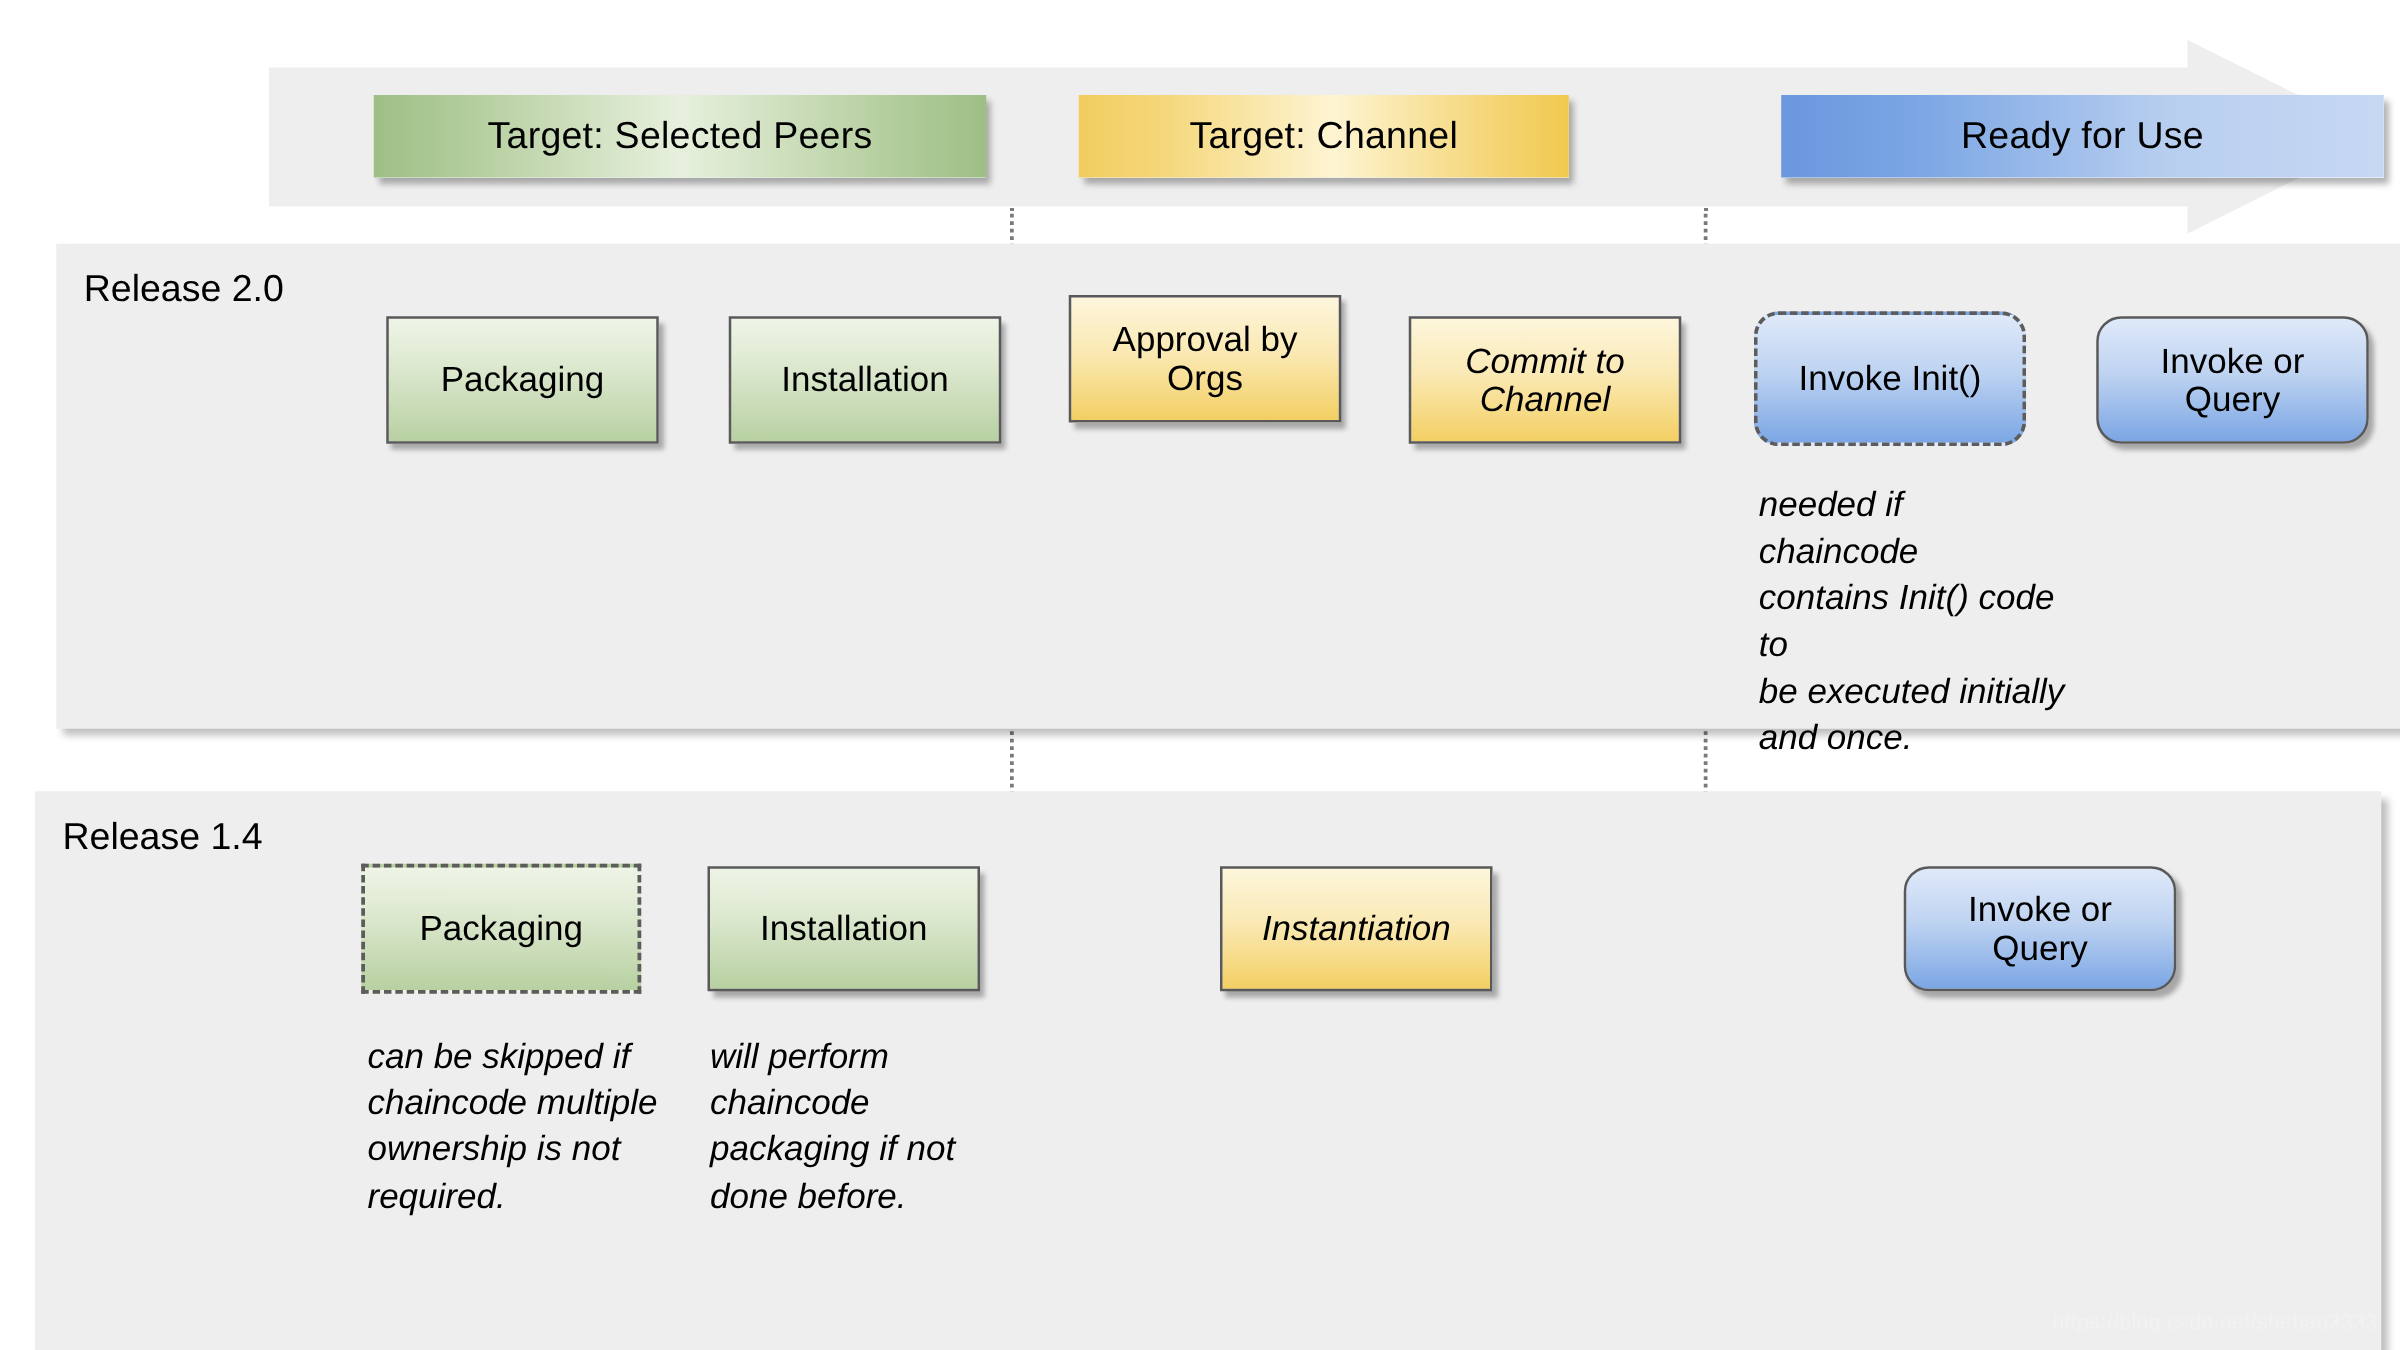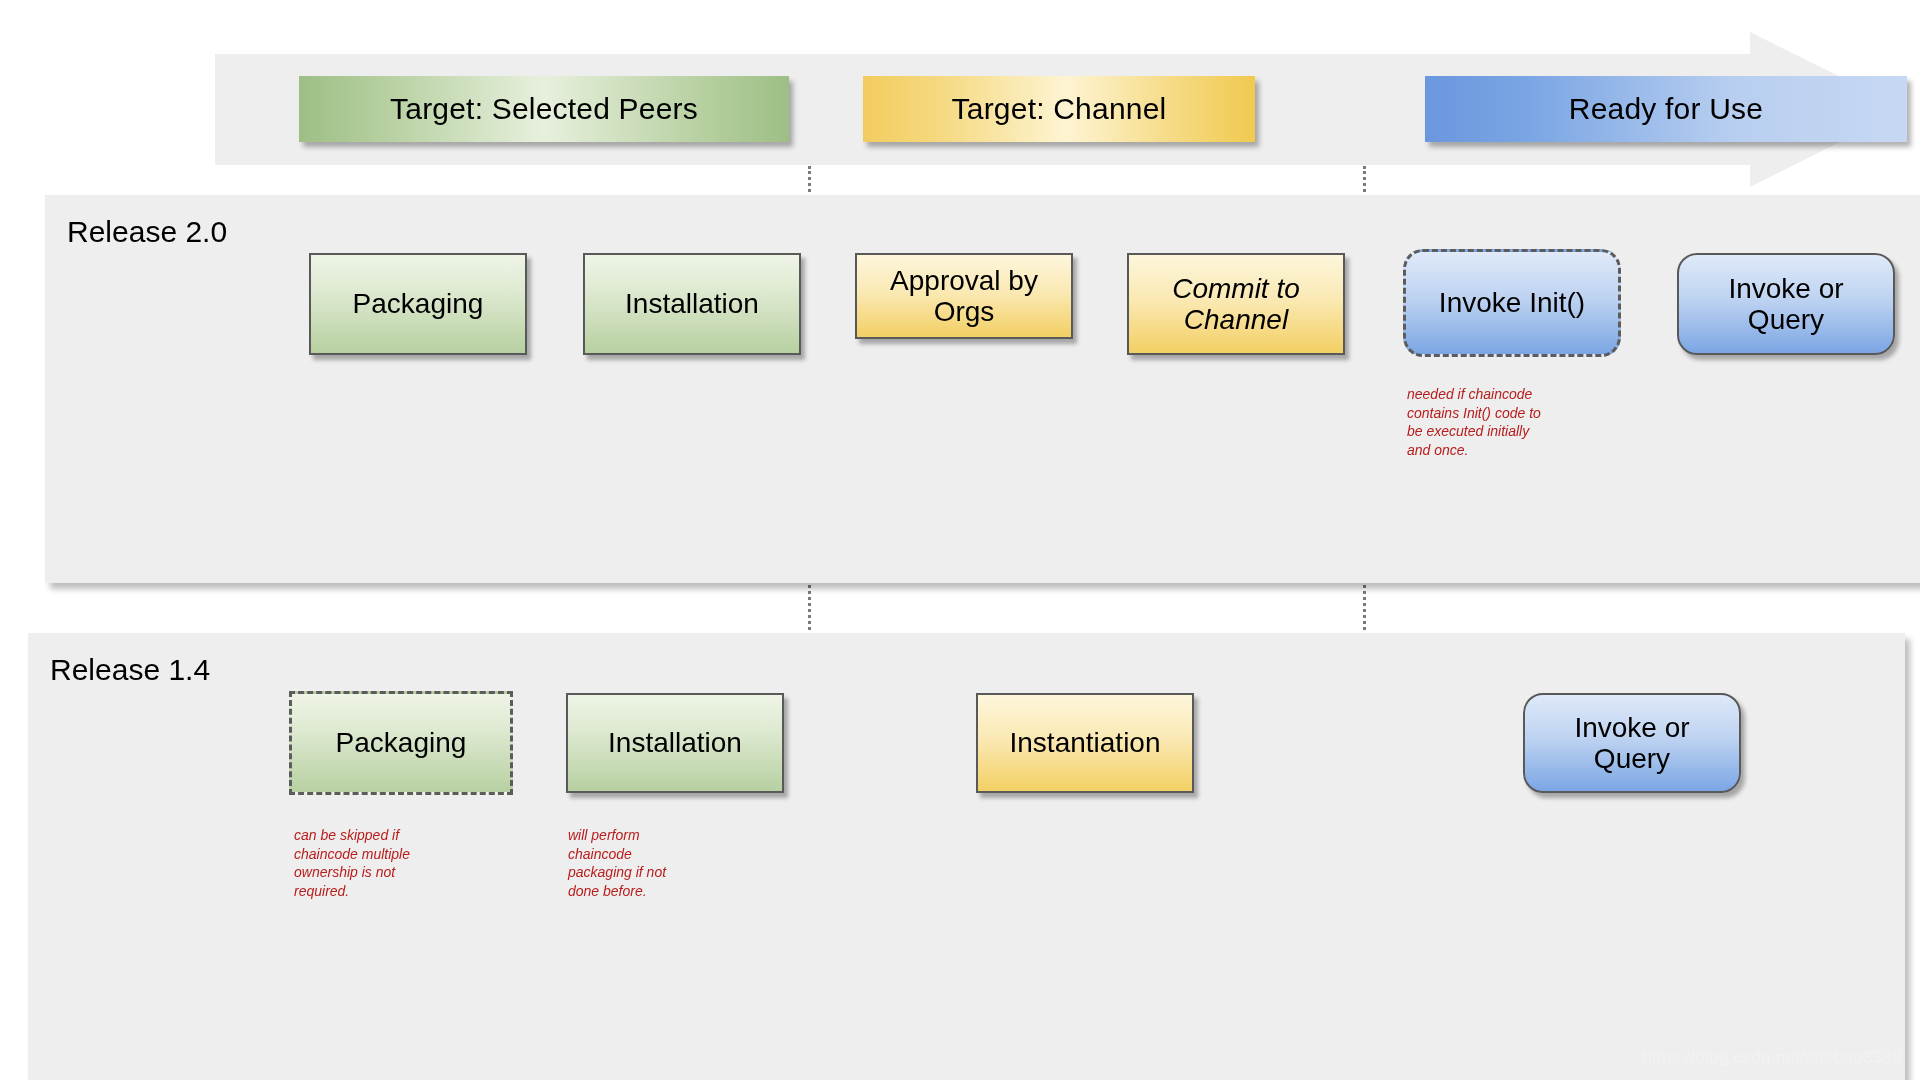--- a/index.html
+++ b/index.html
@@ -108,24 +108,24 @@
     border: 3px dashed #5c5c5c;
     box-shadow: none;
   }
   .pbox.green  { background: linear-gradient(to bottom, #eef4e6 0%, #dfead2 35%, #b7d0a1 100%); }
   .pbox.yellow { background: linear-gradient(to bottom, #fdf6dc 0%, #fae9b4 45%, #f3cf63 100%); }
   .pbox.blue   { background: linear-gradient(to bottom, #dfe9f9 0%, #bed3f1 45%, #7ba6e4 100%); border-radius: 20px; }
 
   
   .note {
     position: absolute;
-    font-size: 14px;
+    font-size: 28px;
     font-style: italic;
     line-height: 1.33;
-    color: #b91c1c;
+    color: #000000;
     white-space: pre-line;
   }
 
   
   .watermark {
     position: absolute;
     right: 18px;
     bottom: 12px;
     font-size: 17px;
     color: #f2f2f2;
@@ -150,21 +150,21 @@
   <div class="vsep s1"></div>
   <div class="vsep s2"></div>
 
   <div class="row-panel r20">
     <div class="row-label">Release 2.0</div>
 
     <div class="pbox green shadowed" style="left:264px; top:58px; width:218px; height:102px;">Packaging</div>
 
     <div class="pbox green shadowed" style="left:538px; top:58px; width:218px; height:102px;">Installation</div>
 
-    <div class="pbox yellow shadowed" style="left:810px; top:58px; width:218px; height:86px; white-space:pre-line;">Approval by
+    <div class="pbox yellow shadowed" style="left:810px; top:41px; width:218px; height:102px; white-space:pre-line;">Approval by
 Orgs</div>
 
     <div class="pbox yellow shadowed" style="left:1082px; top:58px; width:218px; height:102px; white-space:pre-line;font-style:italic;">Commit to
 Channel</div>
 
     <div class="pbox blue dashed" style="left:1358px; top:54px; width:218px; height:108px;">Invoke Init()</div>
 
     <div class="pbox blue shadowed" style="left:1632px; top:58px; width:218px; height:102px; white-space:pre-line;">Invoke or
 Query</div>
 
@@ -174,21 +174,21 @@
 and once.</div>
   </div>
 
   <div class="row-panel r14">
     <div class="row-label">Release 1.4</div>
 
     <div class="pbox green dashed" style="left:261px; top:58px; width:224px; height:104px;">Packaging</div>
 
     <div class="pbox green shadowed" style="left:538px; top:60px; width:218px; height:100px;">Installation</div>
 
-    <div class="pbox yellow shadowed" style="left:948px; top:60px; width:218px; height:100px;">Instantiation</div>
+    <div class="pbox yellow shadowed" style="left:948px; top:60px; width:218px; height:100px;font-style:italic;">Instantiation</div>
 
     <div class="pbox blue shadowed" style="left:1495px; top:60px; width:218px; height:100px; white-space:pre-line;">Invoke or
 Query</div>
 
     <div class="note" style="left:540px; top:193px; width:220px;">will perform
 chaincode
 packaging if not
 done before.</div>
 
     <div class="note" style="left:266px; top:193px; width:250px;">can be skipped if

